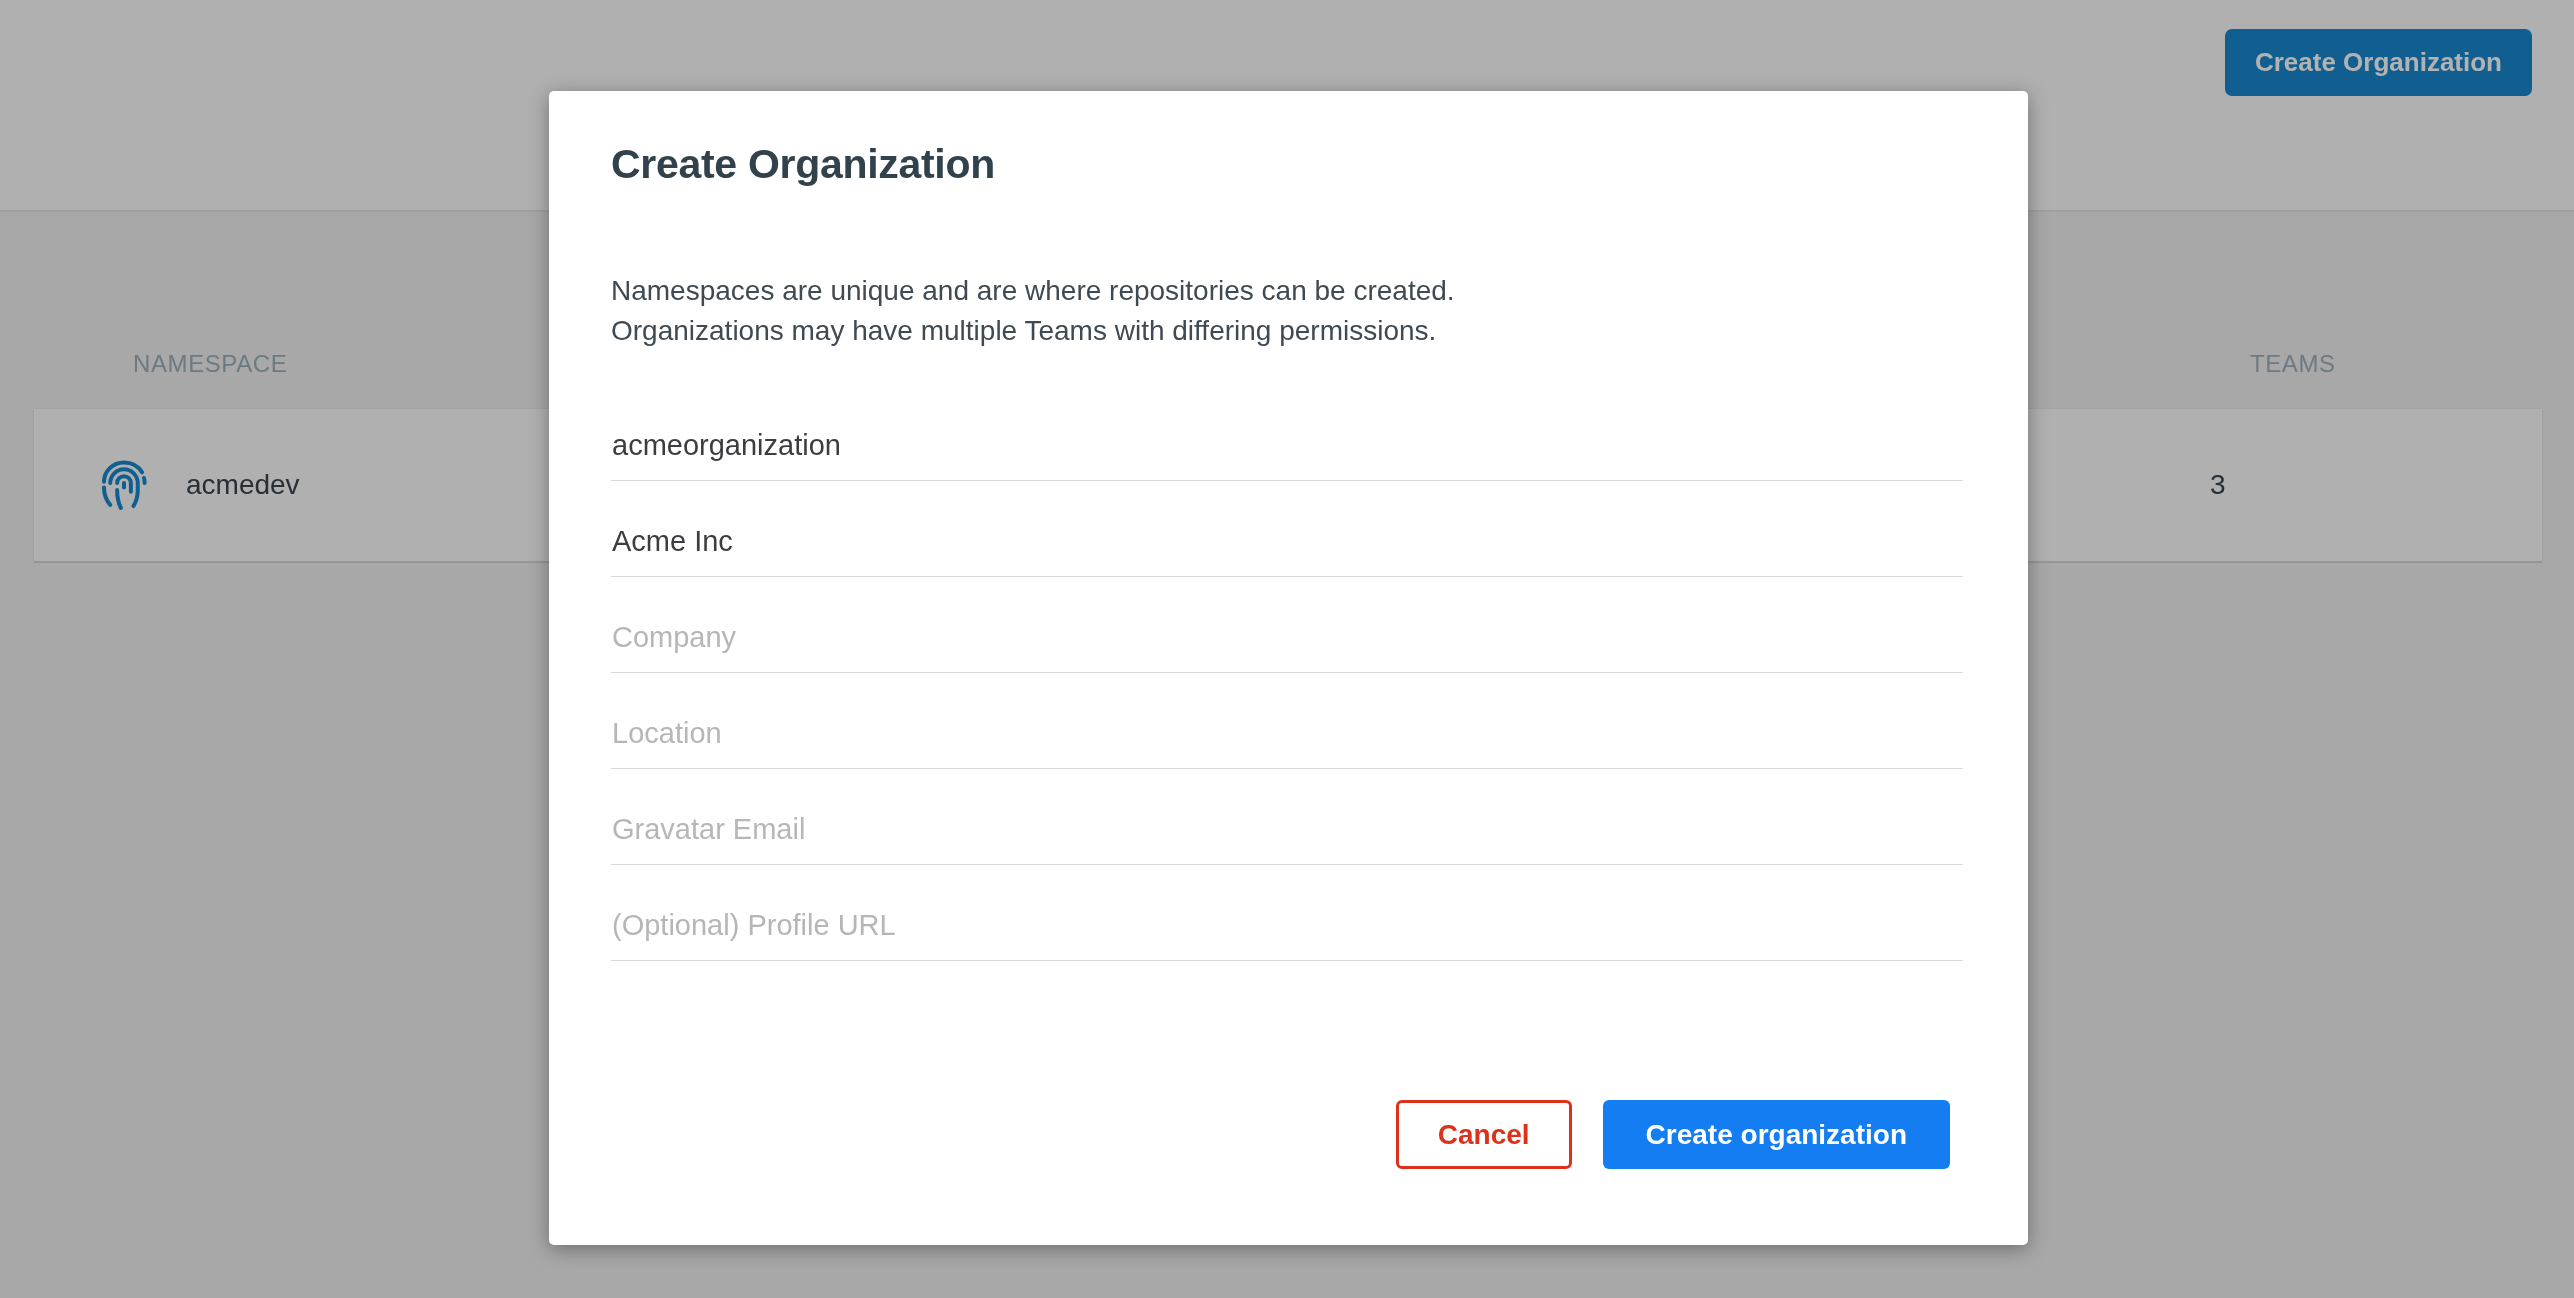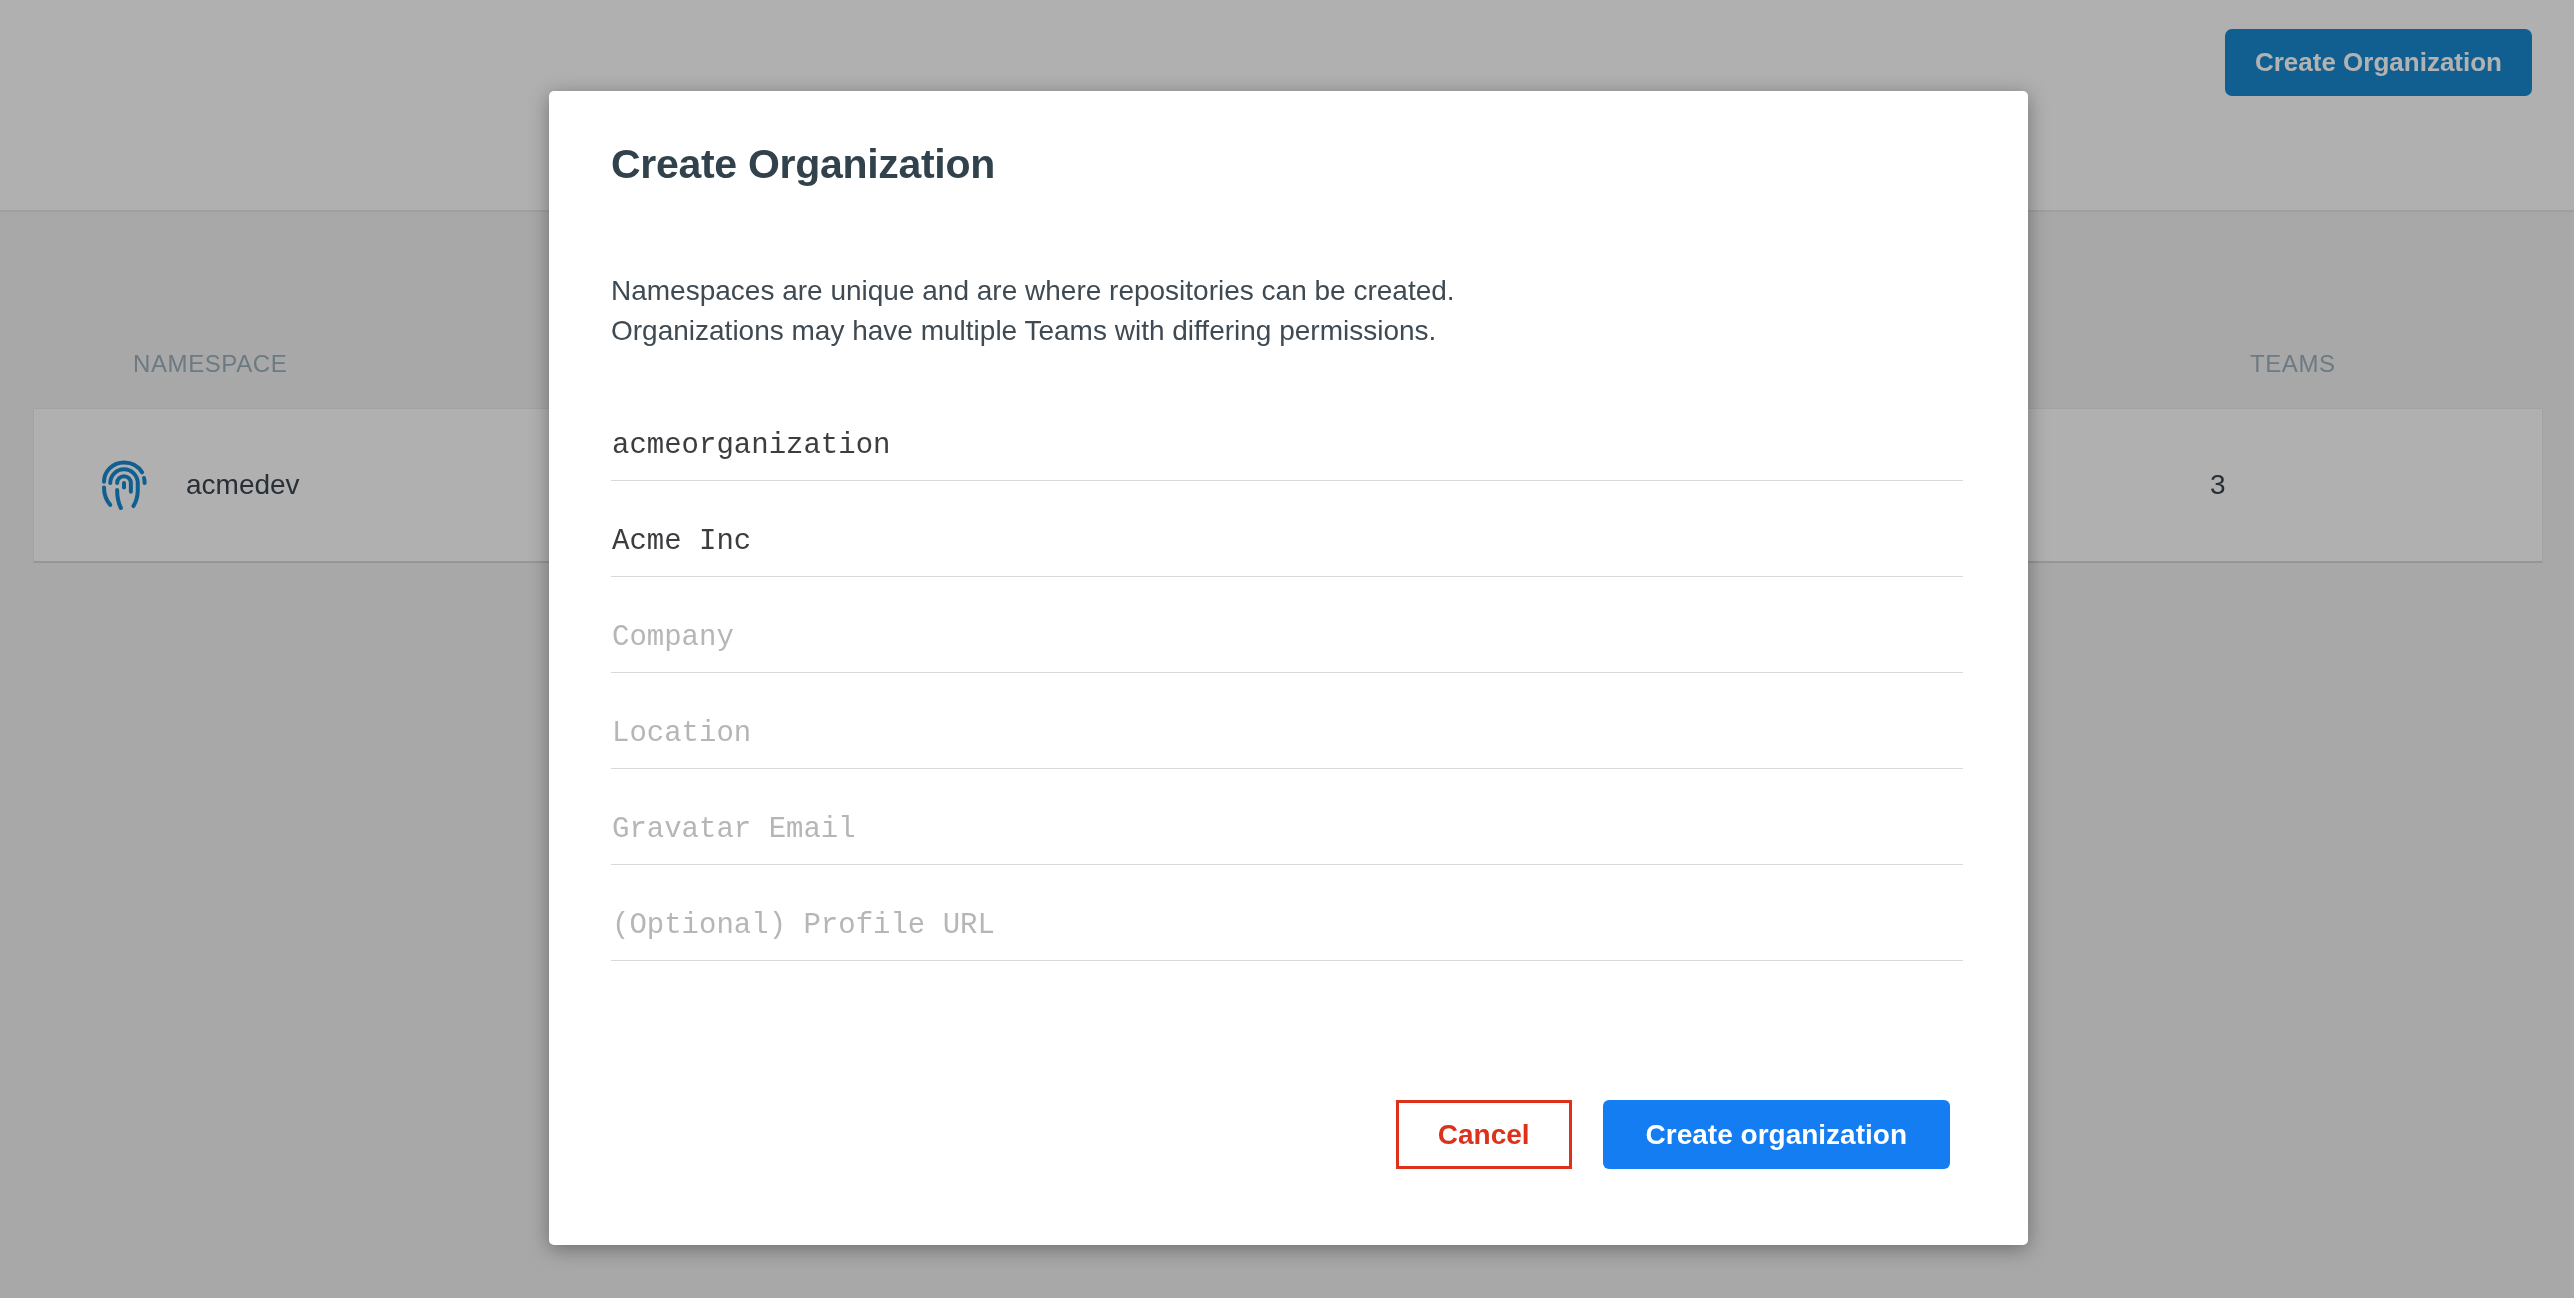--- a/index.html
+++ b/index.html
@@ -77,32 +77,32 @@
   }
   .fields {
     position:absolute; left:62px; top:294px; width:1352px;
   }
   .field { position:relative; height:96px; }
   .field input {
     position:absolute; left:0; bottom:0;
     width:100%; height:58px;
     border:0; border-bottom:1px solid #d9d9d9;
     background:transparent; outline:none;
-    font-family: Liberation Mono, monospace; font-size:29px; color:#3c3d40;
+    font-family: Liberation Sans, sans-serif; font-size:29px; color:#3c3d40;
     padding:0 0 12px 1px;
   }
   .field input::placeholder { color:#b6b6b6; opacity:1; }
   .modal-footer {
     position:absolute; top:1009px; right:78px;
     display:flex; gap:31px; align-items:center;
   }
   .btn-cancel {
     height:69px; padding:0 39px;
     background:#ffffff; color:#de311c;
-    border:3px solid #de311c; border-radius:0;
+    border:3px solid #de311c; border-radius:6px;
     font-size:28px; font-weight:700; font-family:inherit; cursor:pointer;
   }
   .btn-submit {
     height:69px; padding:0 43px;
     background:#147df2; color:#ffffff;
     border:none; border-radius:6px;
     font-size:28px; font-weight:700; font-family:inherit; cursor:pointer;
   }
 </style>
 </head>

